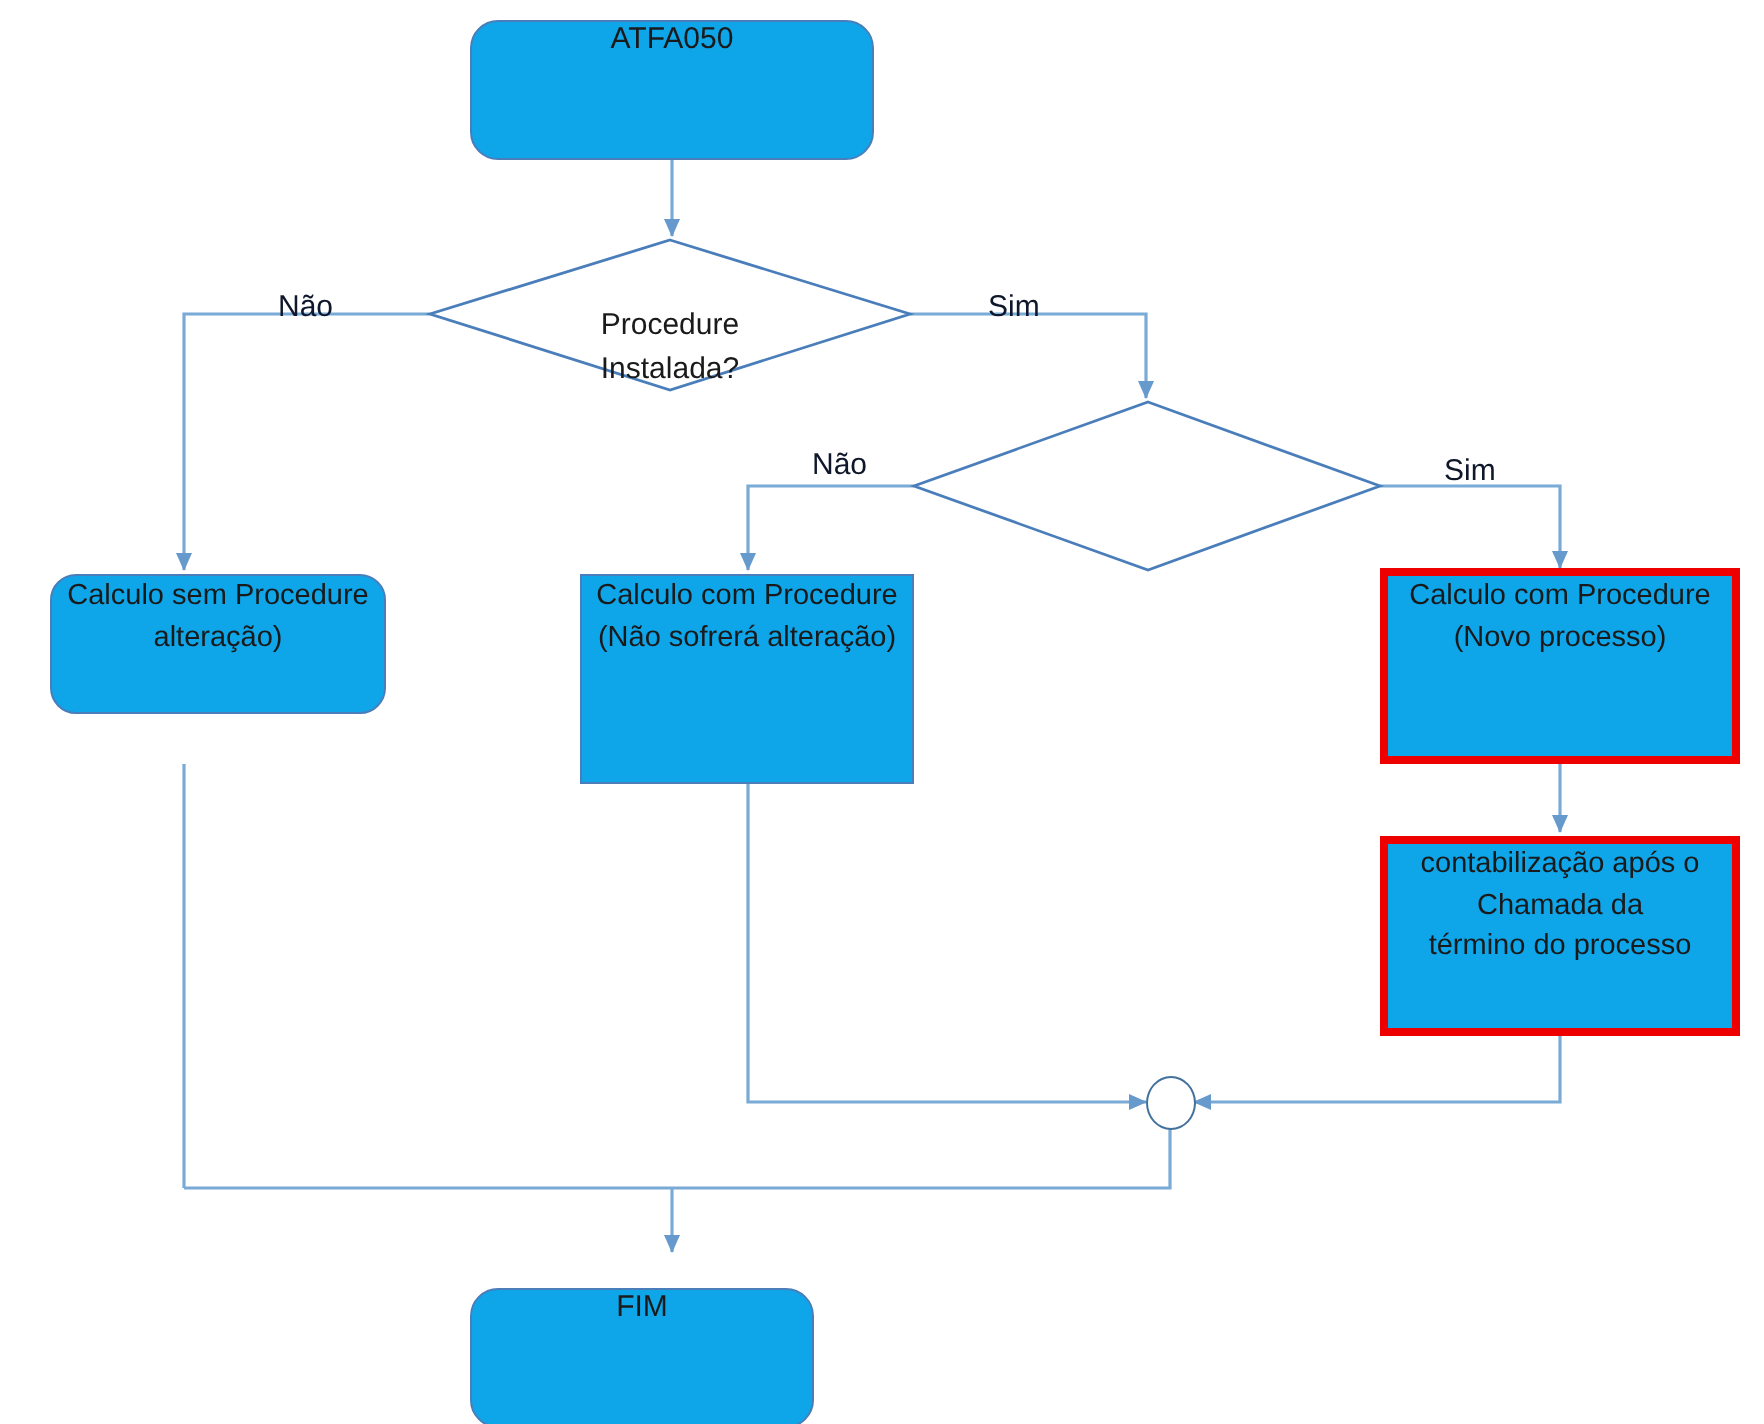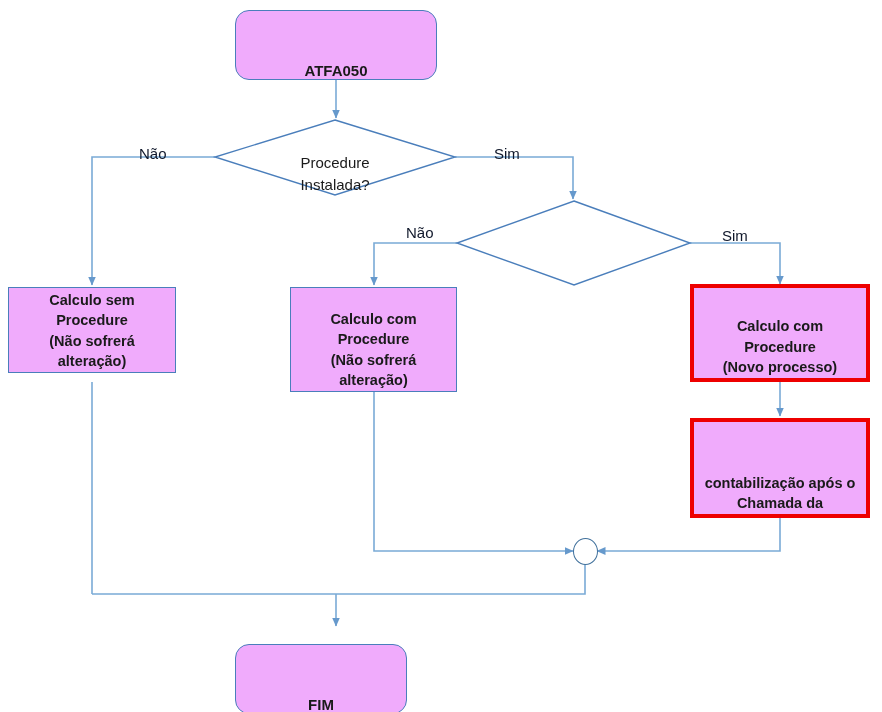--- a/index.html
+++ b/index.html
@@ -23,25 +23,24 @@
     left: 0;
     top: 0;
     width: 882px;
     height: 712px;
     pointer-events: none;
   }
   .node {
     position: absolute;
     box-sizing: border-box;
     display: flex;
-    align-items: flex-end;
+    align-items: flex-start;
     justify-content: center;
     text-align: center;
-    background: #f0abfc;
-    font-weight: bold;
+    background: #0ea5e9;
   }
   .terminal {
     border: 1.4px solid #4a7ebb;
     border-radius: 14px;
     font-size: 15px;
   }
   .process {
     border: 1.4px solid #4a7ebb;
     font-size: 14.5px;
     line-height: 1.42;
@@ -134,24 +133,23 @@
       </div>
     </div>
   </div>
 
 
   <div class="edge-label" style="left:139px; top:145px;">Não</div>
   <div class="edge-label" style="left:494px; top:145px;">Sim</div>
   <div class="edge-label" style="left:406px; top:224px;">Não</div>
   <div class="edge-label" style="left:722px; top:227px;">Sim</div>
 
-  <div class="node process" style="left:8px; top:287px; width:168px; height:86px;">
+  <div class="node process" style="left:25px; top:287px; width:168px; height:70px;border-radius:13px;">
     <div>
       <div>Calculo sem Procedure</div>
-      <div>(Não sofrerá</div>
       <div>alteração)</div>
     </div>
   </div>
 
   <div class="node process" style="left:290px; top:287px; width:167px; height:105px;">
     <div>
       <div>Calculo com Procedure</div>
       <div>(Não sofrerá alteração)</div>
     </div>
   </div>
@@ -160,20 +158,21 @@
     <div>
       <div>Calculo com Procedure</div>
       <div>(Novo processo)</div>
     </div>
   </div>
 
   <div class="node process highlight" style="left:690px; top:418px; width:180px; height:100px;">
     <div>
       <div>contabilização após o</div>
       <div>Chamada da</div>
+      <div>término do processo</div>
     </div>
   </div>
 
   <div class="junction" style="left:573px; top:538px; width:25px; height:27px;"></div>
 
   <div class="node terminal" style="left:235px; top:644px; width:172px; height:70px;">
     <span>FIM</span>
   </div>
 
 </div>

